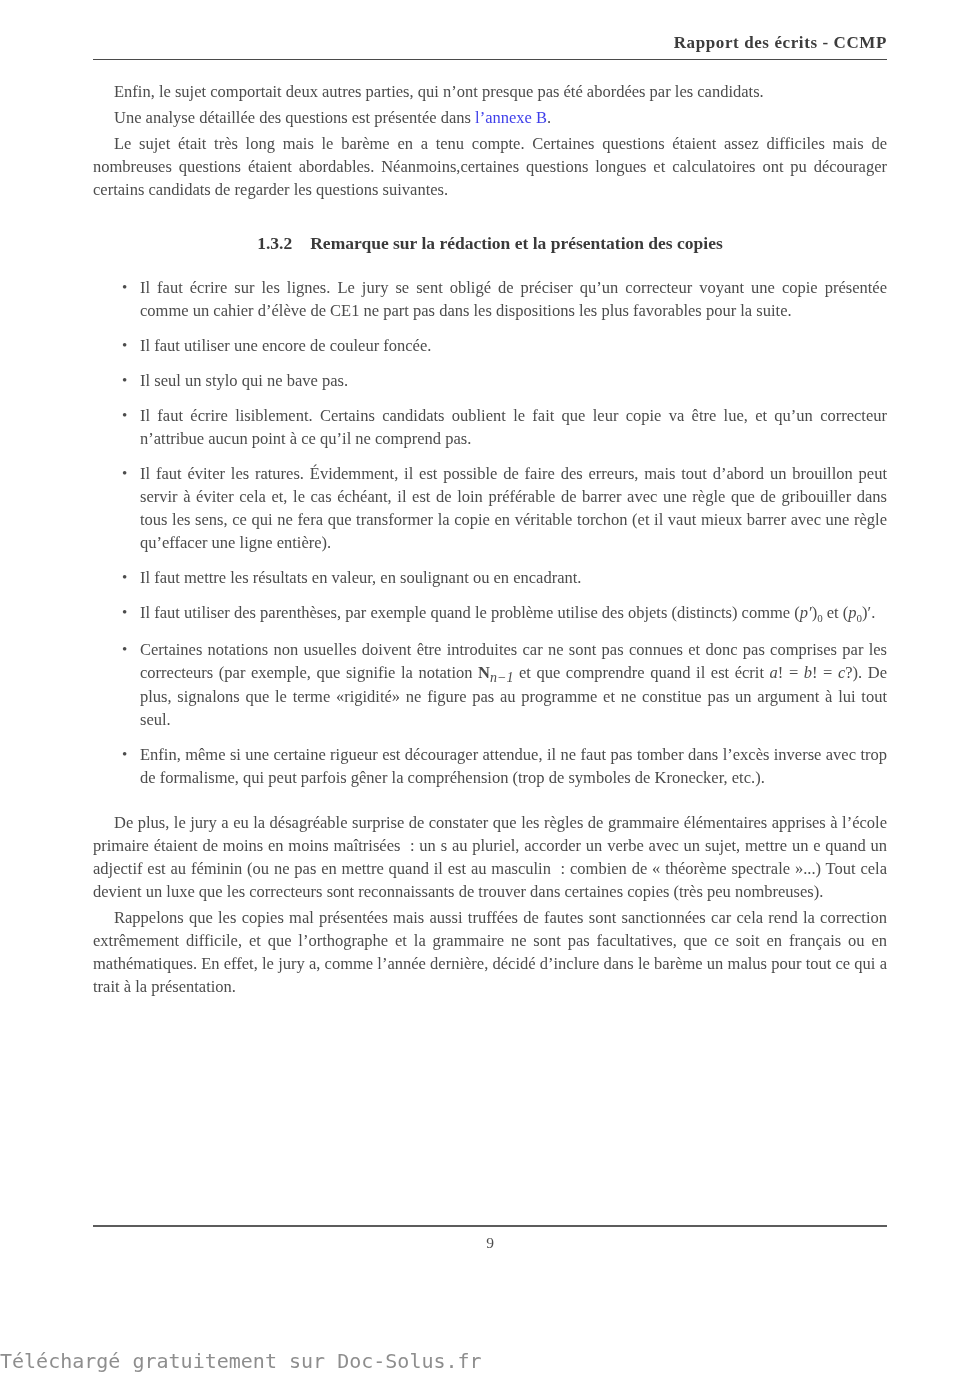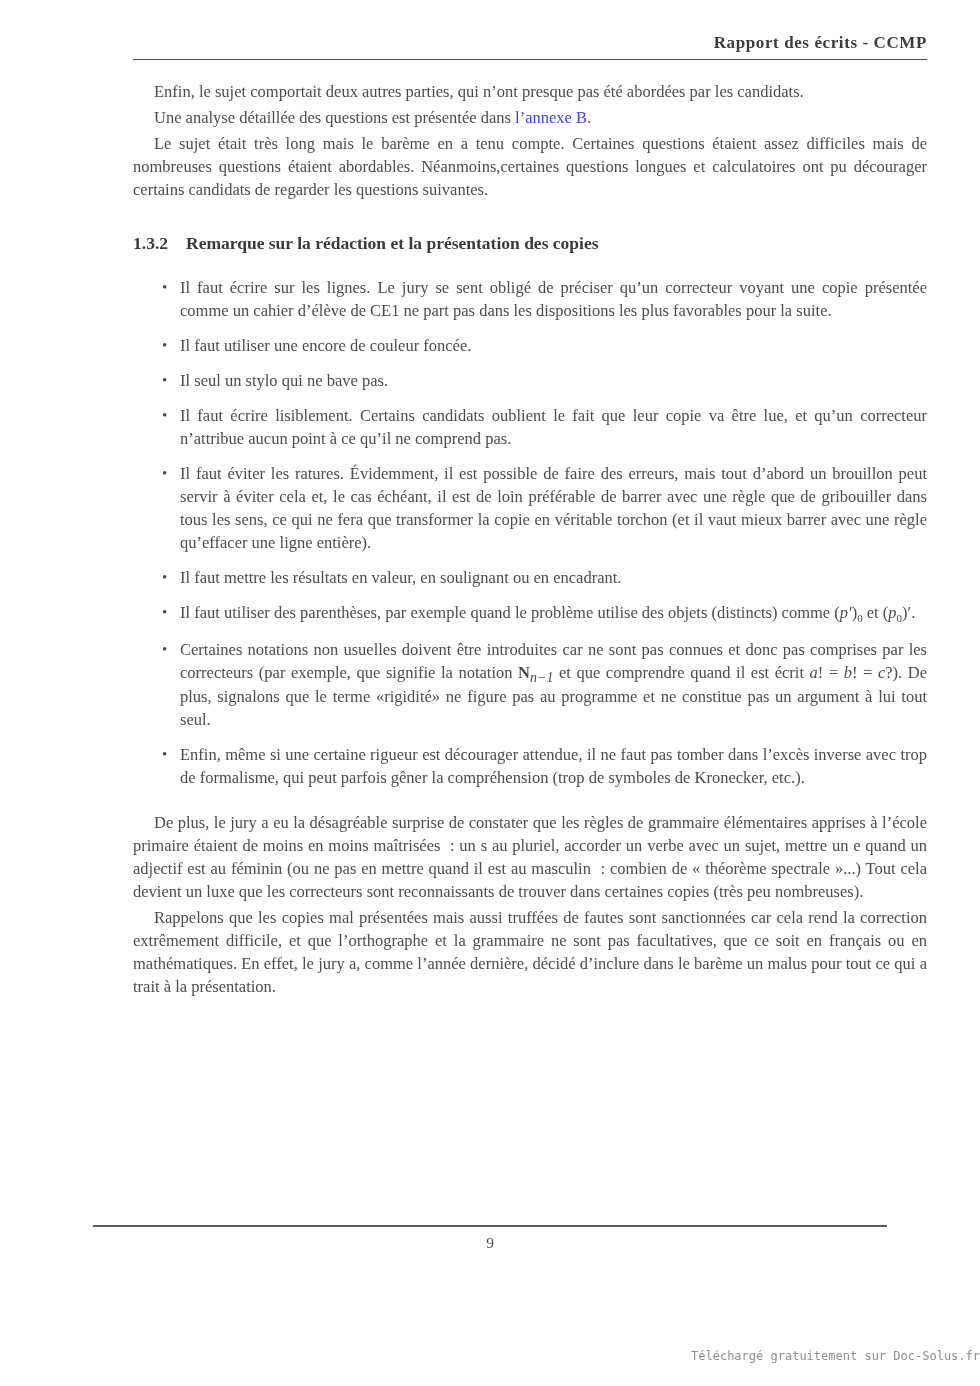--- a/index.html
+++ b/index.html
@@ -4,21 +4,21 @@
 <style>
   html, body { margin:0; padding:0; background:#ffffff; }
   .page {
     position:relative;
     width:980px; height:1386px;
     background:#ffffff;
     overflow:hidden;
     font-family:"Liberation Serif","DejaVu Serif",serif;
     color:#4c4c4c;
   }
-  .content { position:absolute; left:93px; top:0; width:794px;margin-left:40px; }
+  .content { position:absolute; left:93px; top:0; width:794px; }
 
   
   .header {
     padding-top:33px;
     padding-bottom:6px;
     border-bottom:1px solid #4a4a4a;
     text-align:right;
     font-weight:bold;
     font-size:17px;
     letter-spacing:0.6px;
@@ -35,21 +35,21 @@
   .main p { margin:0; text-indent:21px; }
   .main p + p { margin-top:3px; }
 
   .section-heading {
     display:block;
     margin:30px 0 15px 0;
     font-size:17.5px;
     line-height:24px;
     font-weight:bold;
     color:#3a3a3a;
-    text-align:left;
+    text-align:center;
   }
   .sec-num { margin-right:18px; }
 
   ul.bullets { list-style:none; margin:21px 0 22px 0; padding:0 0 0 29px; }
   ul.bullets li { display:flex; margin-bottom:12px; }
   ul.bullets .marker { flex:none; width:18px; font-size:15px; color:#4c4c4c; }
   ul.bullets .btext { flex:1; text-align:justify; }
 
   .seg-normal { }
   .seg-math   { font-style:italic; }
@@ -65,23 +65,23 @@
     border-top:2px solid #5c5c5c; height:0;
   }
   .page-number {
     position:absolute; top:1234px; left:0; width:980px;
     text-align:center; font-size:15.5px; color:#4c4c4c;
   }
 
   
   .watermark {
     position:absolute; top:1349px; left:0; width:980px;
-    text-align:right;
+    text-align:left;
     font-family:"DejaVu Sans Mono","Liberation Mono",monospace;
-    font-size:12px;
+    font-size:20px;
     color:#8e8e8e;
   }
 </style>
 </head>
 <body>
 
 <div class="page">
   <div class="content">
 
     <div class="header">

